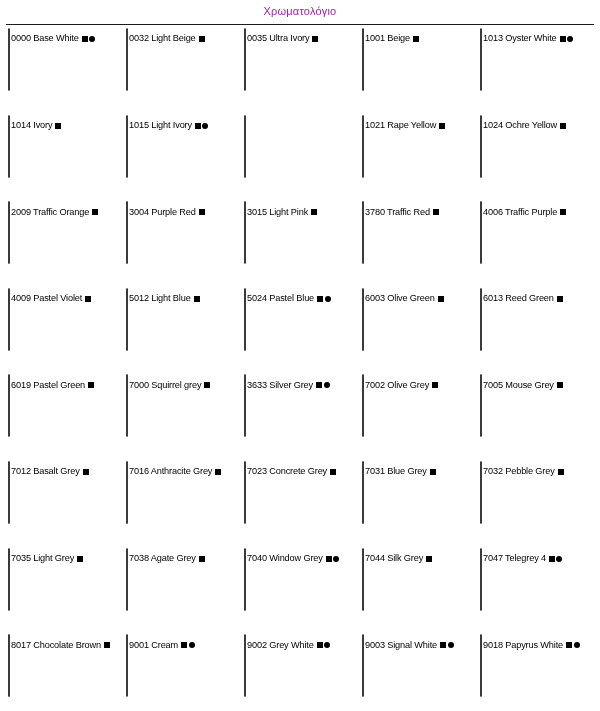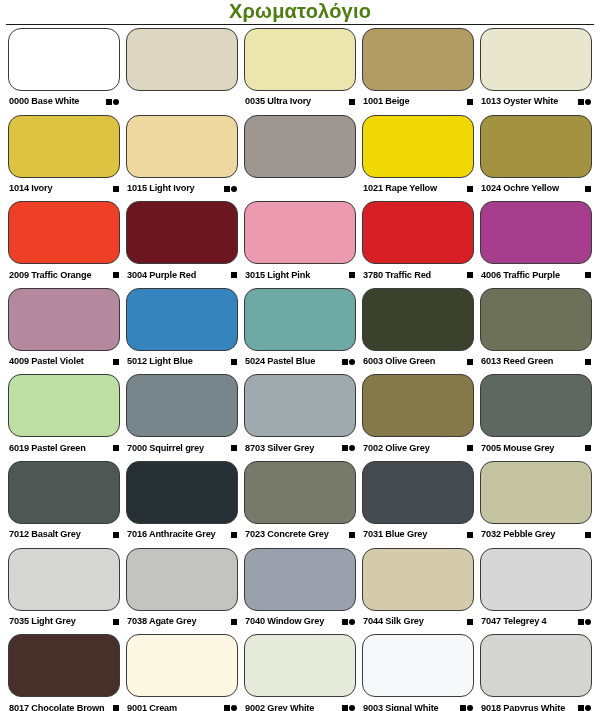--- a/index.html
+++ b/index.html
@@ -22,47 +22,46 @@
     box-sizing: border-box;
   }
   
   .title-bar {
     height: 22px;
     display: flex;
     align-items: center;
     justify-content: center;
   }
   .title-text {
-    font-size: 20px;
-    font-weight: bold;
+    font-size: 11px;
+    font-weight: normal;
     letter-spacing: 0.2px;
     line-height: 1;
-    color: #4d7c0f;
+    color: #a21caf;
   }
   .title-rule {
     height: 0;
     border-top: 1px solid #1a1a1a;
     margin: 2px 6px 0 6px;
   }
   
   .swatch-grid {
     margin-top: 3px;
     padding: 0 8px;
     box-sizing: border-box;
     display: grid;
     grid-template-columns: repeat(5, 1fr);
     grid-auto-rows: 86.6px;
     column-gap: 6px;
     row-gap: 0px;
   }
   .swatch-cell {
     display: flex;
-    flex-direction: column;
+    flex-direction: row;
     justify-content: flex-start;
-    font-weight: bold;
   }
   .swatch-chip {
     height: 63px;
     border-radius: 13px;
     border: 1px solid #3a3a3a;
     box-sizing: border-box;
   }
   .swatch-label {
     height: 22px;
     display: flex;
@@ -115,20 +114,26 @@
         <div class="swatch-label">
           <span class="swatch-name">0000 Base White</span>
           <span class="swatch-marks">
             <span class="mark-square"></span>
             <span class="mark-circle"></span>
           </span>
         </div>
       </div>
       <div class="swatch-cell">
         <div class="swatch-chip" style="background: rgb(221, 214, 192);"></div>
+        <div class="swatch-label">
+          <span class="swatch-name">0032 Light Beige</span>
+          <span class="swatch-marks">
+            <span class="mark-square"></span>
+          </span>
+        </div>
       </div>
       <div class="swatch-cell">
         <div class="swatch-chip" style="background: rgb(237, 229, 174);"></div>
         <div class="swatch-label">
           <span class="swatch-name">0035 Ultra Ivory</span>
           <span class="swatch-marks">
             <span class="mark-square"></span>
           </span>
         </div>
       </div>
@@ -296,21 +301,21 @@
         <div class="swatch-label">
           <span class="swatch-name">7000 Squirrel grey</span>
           <span class="swatch-marks">
             <span class="mark-square"></span>
           </span>
         </div>
       </div>
       <div class="swatch-cell">
         <div class="swatch-chip" style="background: rgb(158, 170, 174);"></div>
         <div class="swatch-label">
-          <span class="swatch-name">8703 Silver Grey</span>
+          <span class="swatch-name">3633 Silver Grey</span>
           <span class="swatch-marks">
             <span class="mark-square"></span>
             <span class="mark-circle"></span>
           </span>
         </div>
       </div>
       <div class="swatch-cell">
         <div class="swatch-chip" style="background: rgb(133, 121, 74);"></div>
         <div class="swatch-label">
           <span class="swatch-name">7002 Olive Grey</span>

